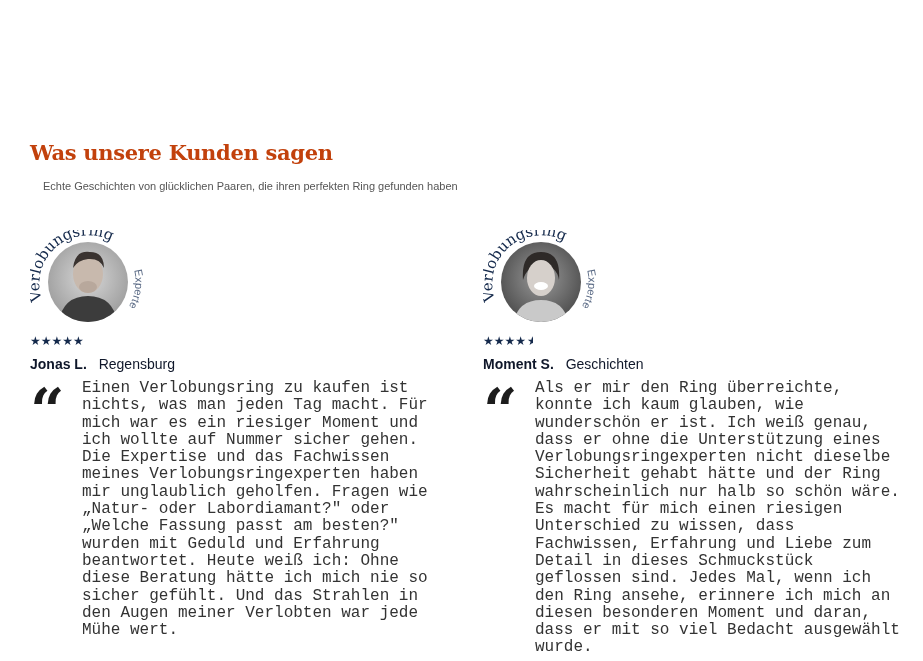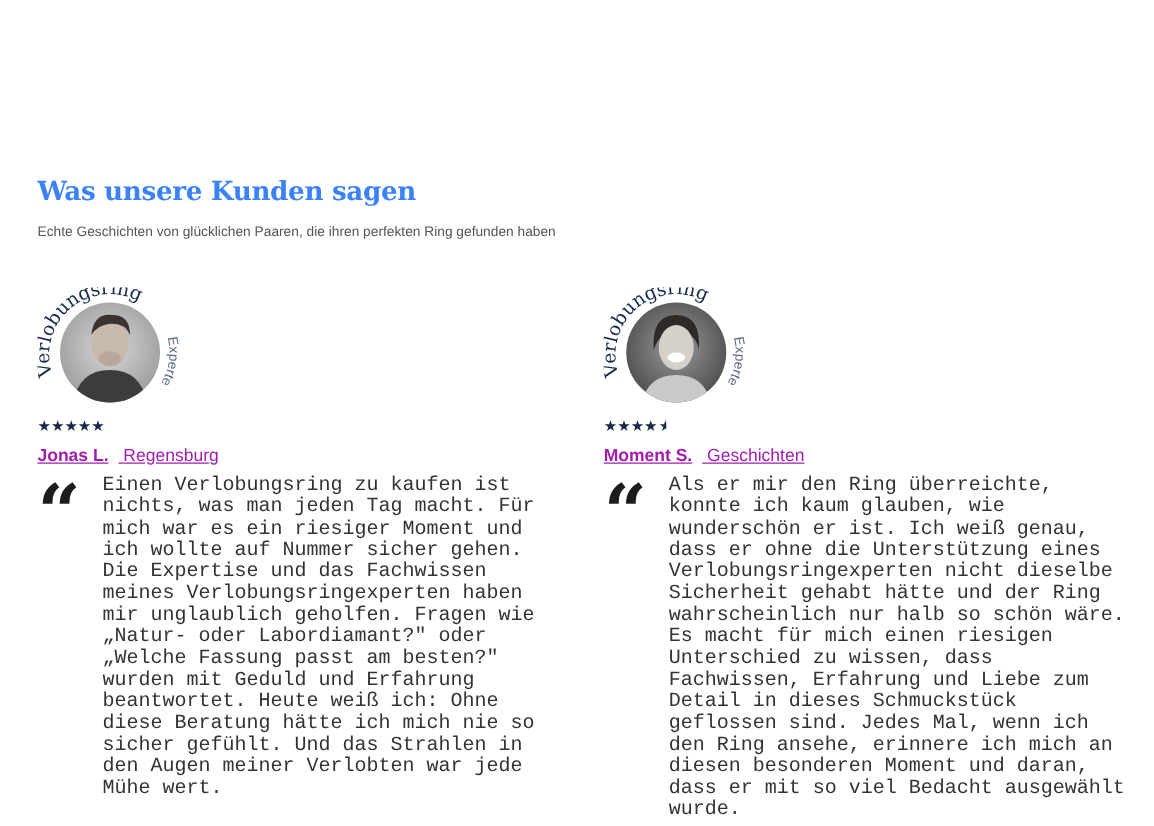--- a/index.html
+++ b/index.html
@@ -1,26 +1,26 @@
 <!DOCTYPE html>
 <html><head>
 <meta charset="utf-8">
 <style>
   html, body { margin:0; padding:0; background:#ffffff; }
   body { width:923px; height:661px; position:relative; overflow:hidden; font-family:"Liberation Sans", sans-serif; color:#333; }
   .section { position:absolute; left:30px; top:140px; width:880px; }
-  .title { font-family:"DejaVu Serif", serif; font-weight:bold; font-size:21px; color:#3b82f6; margin:0; letter-spacing:-0.3px; }
-  .subtitle { position:absolute; top:40px; left:0; font-size:11px; color:#555; white-space:nowrap; }
+  .title { font-family:"DejaVu Serif", serif; font-weight:bold; font-size:21px; color:#c2410c; margin:0; letter-spacing:-0.3px; }
+  .subtitle { position:absolute; top:40px; left:13px; font-size:11px; color:#555; white-space:nowrap; }
   .card { position:absolute; top:90px; width:420px; }
   .card.left { left:0; }
   .card.right { left:453px; }
   .avatar-wrap { position:relative; width:120px; height:100px; }
   .avatar-wrap svg { position:absolute; left:0; top:0; }
   .stars { position:absolute; top:105px; left:0; display:flex; gap:1px; color:#14294b; font-size:12px; line-height:12px; }
-  .name-row { position:absolute; top:126px; left:0; font-size:14px; color:#a21caf; white-space:nowrap;text-decoration:underline; }
+  .name-row { position:absolute; top:126px; left:0; font-size:14px; color:#0f172a; white-space:nowrap; }
   .name-row .name { font-weight:bold; margin-right:8px; }
   .quote-icon { position:absolute; top:150px; left:0; font-family:"DejaVu Serif", serif; font-size:60px; line-height:60px; color:#1c1c1c; font-weight:bold; height:40px; overflow:hidden; }
   .text { position:absolute; top:150px; left:52px; width:370px; font-size:16px; line-height:17.3px; color:#333;font-family:Liberation Mono, monospace; }
 </style>
 </head>
 <body>
 
 <div class="section">
   <h2 class="title">Was unsere Kunden sagen</h2>
   <div class="subtitle">Echte Geschichten von glücklichen Paaren, die ihren perfekten Ring gefunden haben</div>

